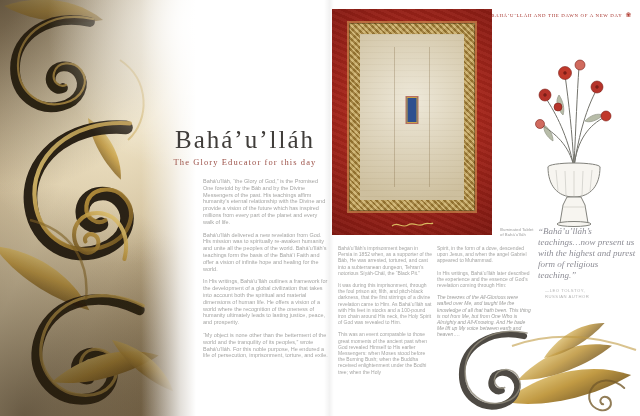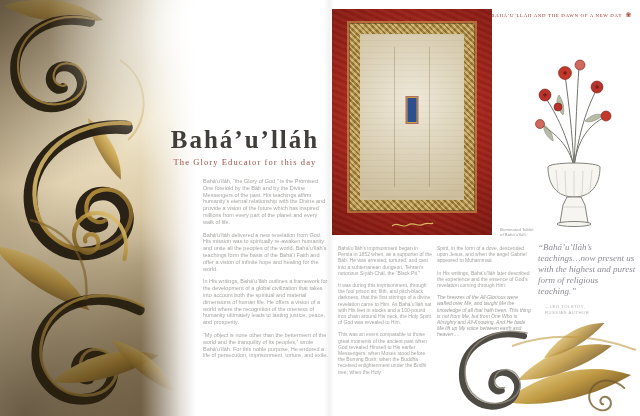--- a/index.html
+++ b/index.html
@@ -17,21 +17,21 @@
       radial-gradient(circle at 12% 100%, rgba(38,26,12,.6), transparent 52%),
       radial-gradient(circle at 0% 0%, rgba(38,26,12,.55), transparent 42%),
       radial-gradient(circle at 100% 100%, rgba(58,42,20,.35), transparent 40%);}
   .photo-fade{position:absolute;left:0;top:0;width:196px;height:416px;pointer-events:none;
     background:
       radial-gradient(circle at 100% 6%, rgba(255,255,255,.95), rgba(255,255,255,0) 34%),
       linear-gradient(to right, rgba(255,255,255,0) 72%, rgba(255,255,255,.8) 92%, #fff 100%);}
 
   
   .title-block{position:absolute;left:150px;top:126px;width:190px;text-align:center;}
-  .title-block h1{margin:0;font-family:"Liberation Serif",serif;font-weight:700;
+  .title-block h1{margin:0;font-family:"Liberation Serif",serif;font-weight:400;
       font-size:25px;letter-spacing:2px;color:#403d3a;}
   .subtitle{margin-top:3px;font-family:"Liberation Serif",serif;font-size:8.5px;
       letter-spacing:1.1px;color:#9c5148;}
   .left-body{position:absolute;left:203px;top:178px;width:126px;}
   .left-body p{margin:0 0 6px;font-size:5.5px;line-height:6.8px;color:#a5a5a3;}
 
   .gutter{position:absolute;left:324px;top:0;width:10px;height:416px;
       background:linear-gradient(to right,rgba(0,0,0,0),rgba(0,0,0,.05) 55%,rgba(0,0,0,0));}
 
   
@@ -66,21 +66,21 @@
   .caption{position:absolute;left:500px;top:227px;width:48px;
       font-size:4.3px;line-height:5.4px;color:#a0a0a0;}
 
   
   .col{position:absolute;top:245px;width:94px;}
   .col1{left:338px;} .col2{left:437px;}
   .col p{margin:0 0 6px;font-size:5px;line-height:6.2px;color:#a5a5a3;}
   .col p.italic{font-style:italic;color:#9b9b99;}
 
   
-  .pullquote{position:absolute;left:538px;top:242px;width:98px;}
+  .pullquote{position:absolute;left:538px;top:226px;width:98px;}
   .pq-text{font-family:"Liberation Serif",serif;font-style:italic;font-size:9px;
       line-height:11px;color:#8d8d95;}
   .pq-attr{margin-top:7px;padding-left:7px;font-size:4.2px;line-height:5.5px;
       letter-spacing:.5px;color:#b4b4b4;}
 
   
   .vase{position:absolute;left:527px;top:55px;}
   .flourish{position:absolute;left:452px;top:316px;pointer-events:none;}
 </style>
 </head>

